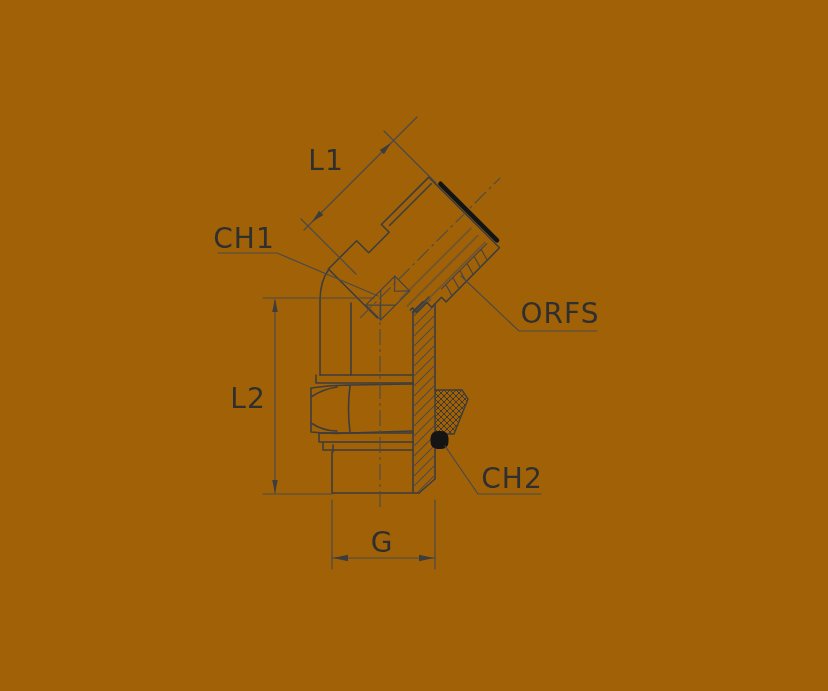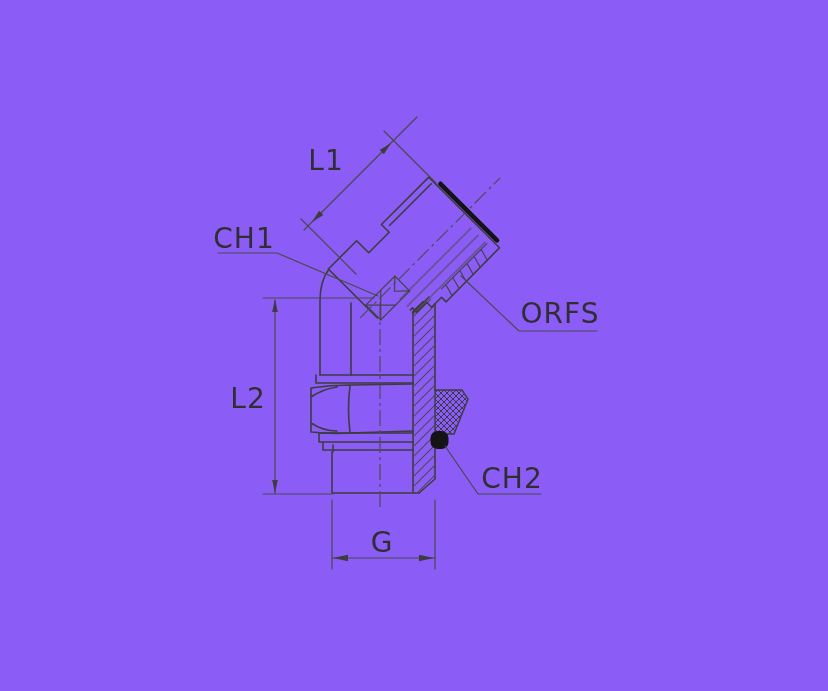--- a/index.html
+++ b/index.html
@@ -1,16 +1,16 @@
 <!DOCTYPE html>
 <html><head>
 <meta charset="utf-8">
 <style>
   html,body{margin:0;padding:0;background:#ffffff;}
-  .stage{position:relative;width:828px;height:691px;background:#8b5cf6;overflow:hidden;
+  .stage{position:relative;width:828px;height:691px;background:#a16207;overflow:hidden;
          font-family:"DejaVu Sans", sans-serif;}
   svg{display:block;}
   .outline{fill:none;stroke:#3d3d3d;stroke-width:1.6;stroke-linecap:round;stroke-linejoin:round;}
   .thin{fill:none;stroke:#444444;stroke-width:1.15;stroke-linecap:round;}
   .dim{fill:none;stroke:#4a4a4a;stroke-width:1.2;stroke-linecap:round;}
   .arrow{fill:#3d3d3d;stroke:none;}
   .cl{fill:none;stroke:#4a4a4a;stroke-width:1.1;stroke-dasharray:16 4 3 4;}
   .dimtext{font-size:28px;fill:#2f2f2f;letter-spacing:1px;}
 </style>
 </head>

